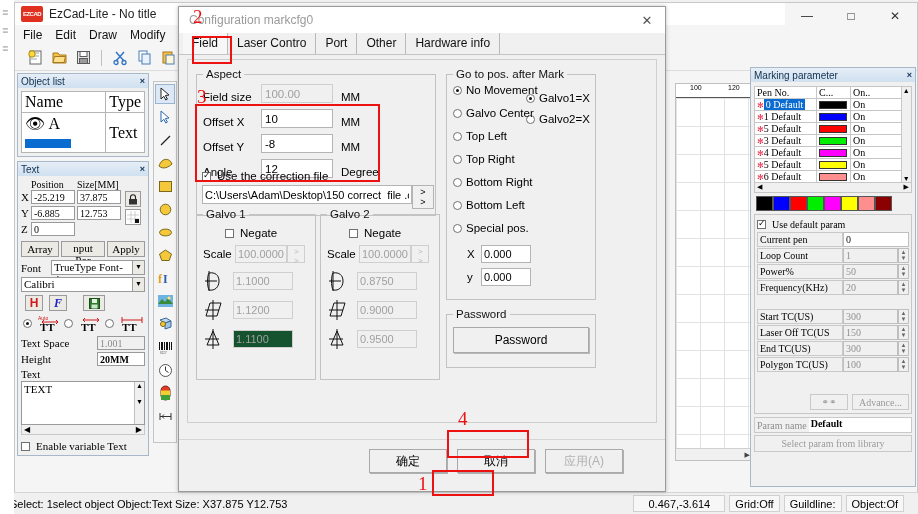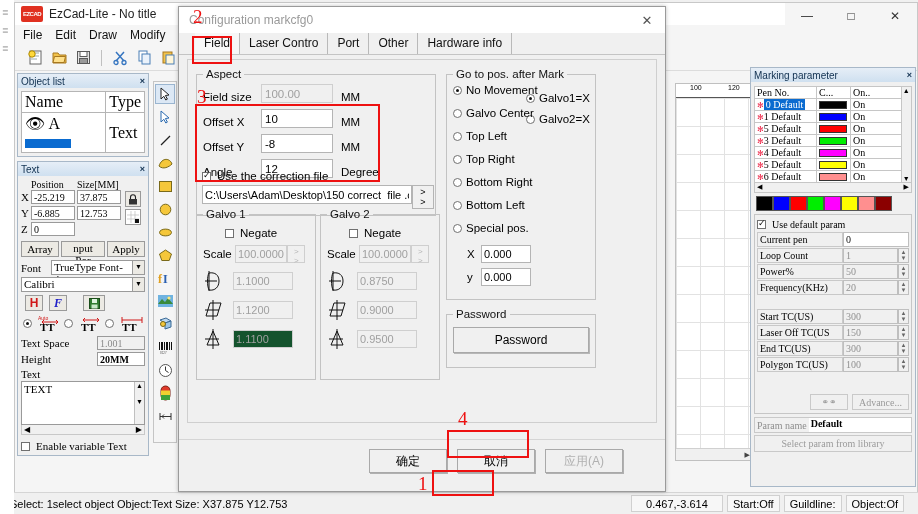--- a/index.html
+++ b/index.html
@@ -85,21 +85,21 @@
   .prow .plbl { border:1px solid #c9c9c9; background:#f0f0f0; height:15px; line-height:14px; padding:0 2px; flex:0 0 86px; overflow:hidden; white-space:nowrap;}
   .prow .pval { border:1px solid #bfbfbf; background:#f0f0f0; color:#909090; height:15px; line-height:14px; padding:0 2px; flex:1; min-width:0;}
   .spin { width:11px; height:15px; border:1px solid #bfbfbf; background:#f0f0f0; font-size:6px; text-align:center; line-height:6px; color:#666;}
   .statusbar { position:absolute; left:0; right:0; bottom:0; height:22px; background:#f0f0f0; border-top:1px solid #d5d5d5; display:flex; align-items:center; font-size:11px; padding-left:10px;}
   .sbcell { border:1px solid #d0d0d0; background:#f7f7f7; height:17px; display:flex;align-items:center; padding:0 5px; margin-left:4px;}
 
   
   .dlg { position:absolute; left:178px; top:6px; width:488px; height:486px; background:#f0f0f0; border:1px solid #9a9a9a; box-shadow:0 0 4px rgba(0,0,0,.25);}
   .dlg-title { height:26px; display:flex; align-items:center; padding-left:10px; font-size:12px; color:#9a9a9a; background:#ffffff;}
   .dlg-close { margin-left:auto; width:36px; height:26px; display:flex;align-items:center;justify-content:center; color:#555; font-size:13px;}
-  .tabs { display:flex; align-items:center; height:22px; padding-left:16px; background:#f0f0f0; border-bottom:1px solid #c4c4c4;}
+  .tabs { display:flex; align-items:center; height:22px; padding-left:4px; background:#f0f0f0; border-bottom:1px solid #c4c4c4;}
   .tab { padding:3px 9px 4px; font-size:12px; color:#111; border-right:1px solid #b9b9b9; background:#f0f0f0;}
   .tab.active { background:#f7f7f7; border-right:1px solid #b9b9b9;}
   .dlg-body { position:absolute; left:8px; right:8px; top:52px; bottom:68px; background:#f0f0f0; border:1px solid #cfcfcf;}
 
   fieldset { border:1px solid #c3c3c3; margin:0; padding:4px 6px 6px; position:absolute;}
   legend { font-size:11.5px; padding:0 3px; color:#111;}
   .dfield { display:flex; align-items:flex-end; margin-bottom:6px; font-size:11.5px;}
   .dfield .dl { width:58px; }
   .dinp { border:1px solid #b4b4b4; background:#fff; height:19px; width:72px; font-size:11.5px; padding:0 3px;}
   .dinp.dis { background:#f0f0f0; color:#a0a0a0; border:1px solid #cfcfcf;}
@@ -601,21 +601,21 @@
       <span style="border:1px solid #c9c9c9;background:#f0f0f0;height:15px;line-height:14px;padding:0 2px;">00:00:00</span>
       <span class="chk"></span>
       <span>Continue mode</span>
     </div>
   </div>
 
   <div class="statusbar">
     <span>Select: 1select object Object:Text Size: X37.875 Y12.753</span>
     <span style="margin-left:auto;"></span>
     <span class="sbcell" style="width:92px;justify-content:center;">0.467,-3.614</span>
-    <span class="sbcell">Start:Off</span>
+    <span class="sbcell">Grid:Off</span>
     <span class="sbcell">Guildline:</span>
     <span class="sbcell" style="margin-right:14px;">Object:Of</span>
   </div>
 
   <div class="dlg">
     <div class="dlg-title">
       <span>Configuration markcfg0</span>
       <span class="dlg-close">✕</span>
     </div>
 

